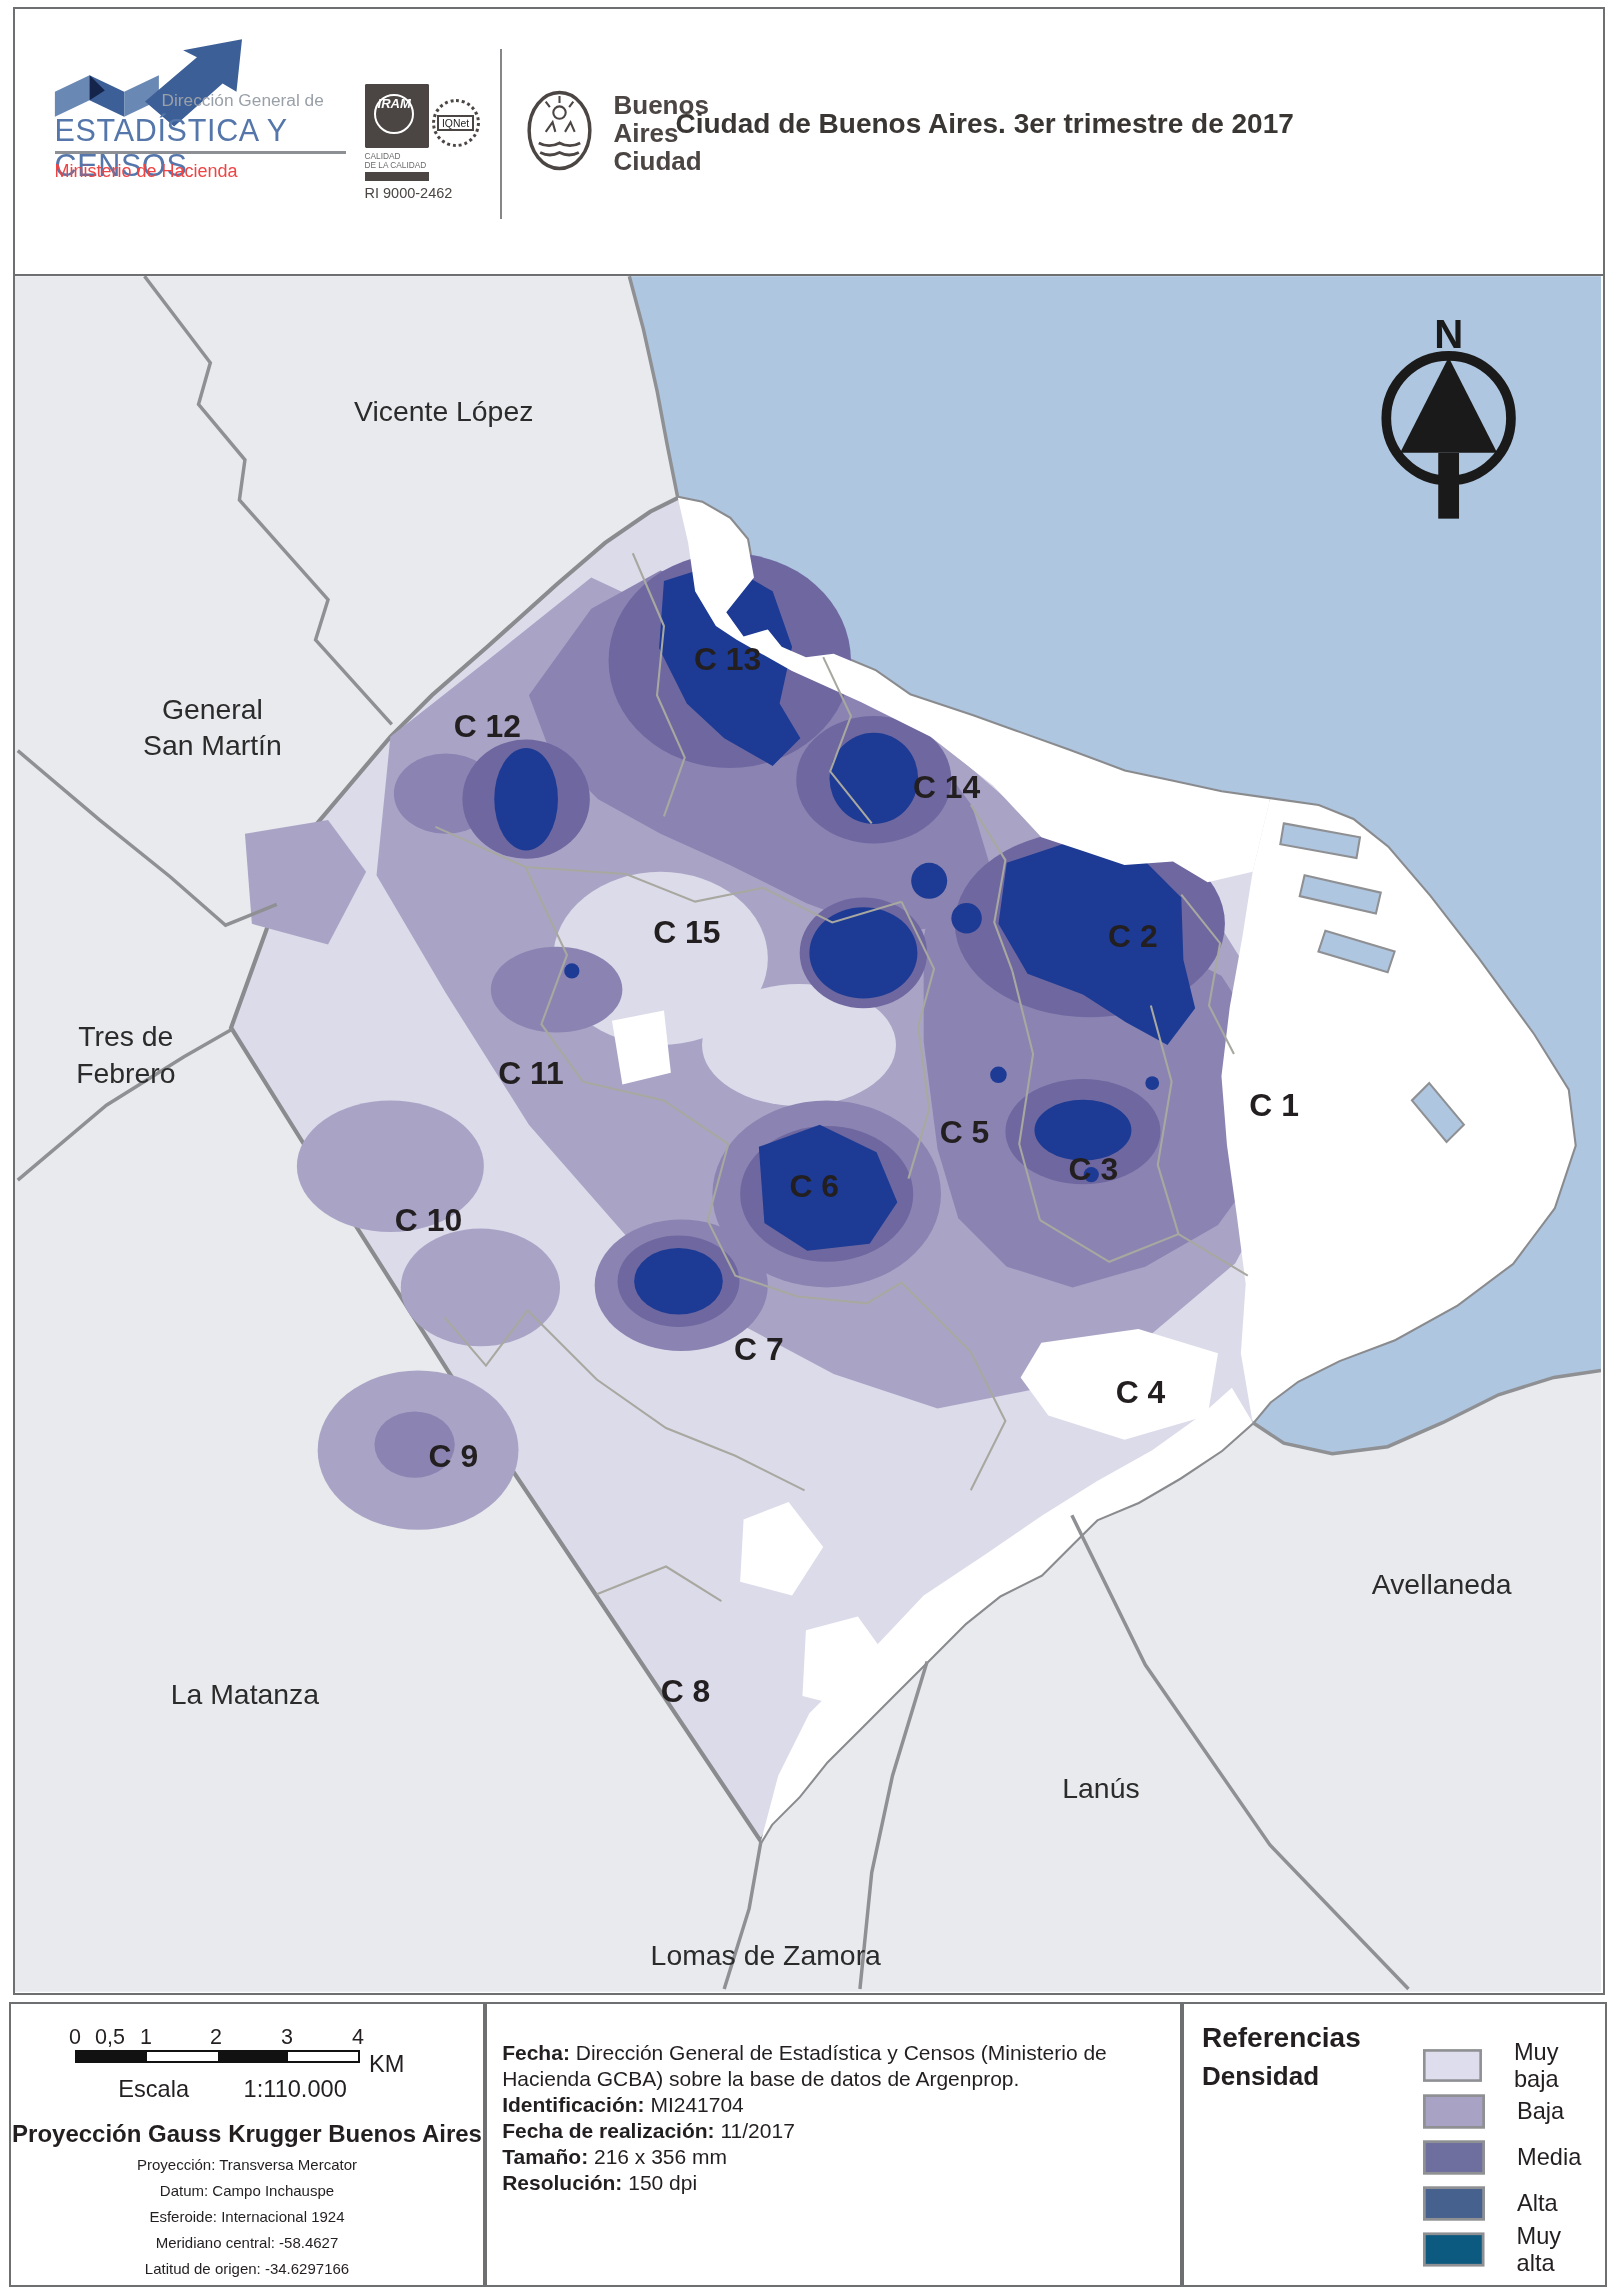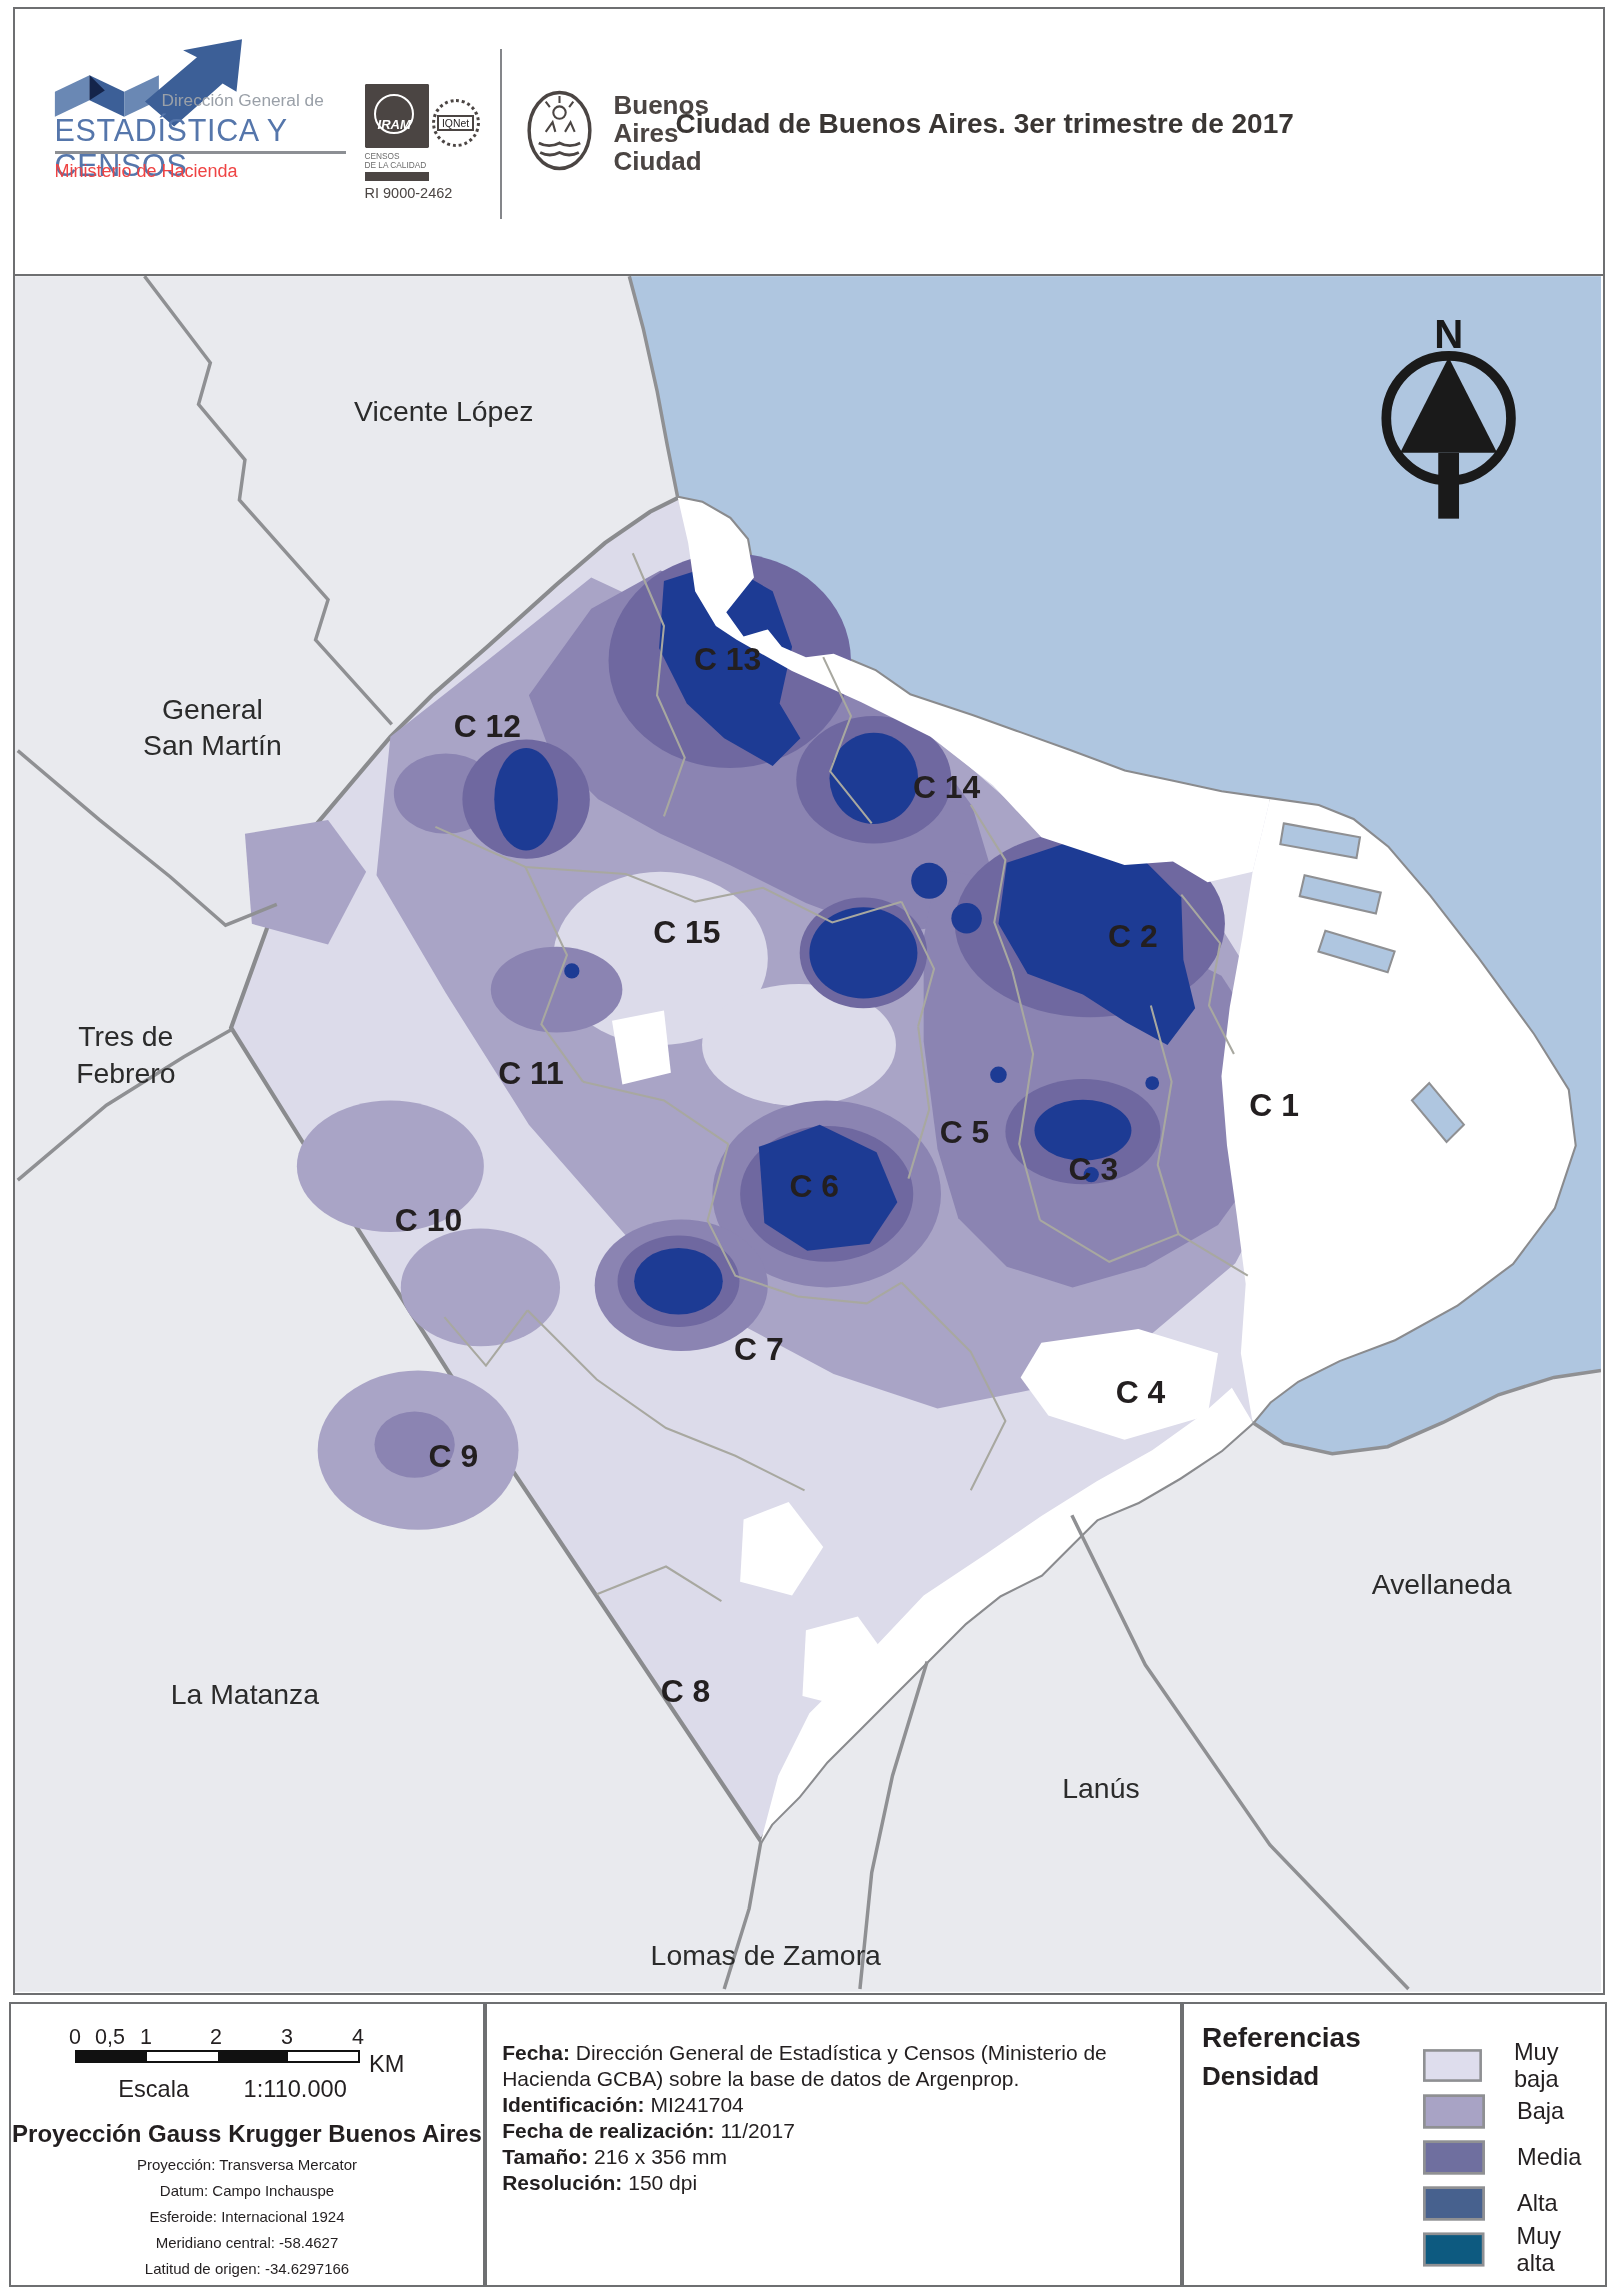--- a/index.html
+++ b/index.html
@@ -11,21 +11,21 @@
   
   #header { left:12.5px; top:7px; width:1592px; height:305px; }
   .org-logo { position:absolute; left:26px; top:26px; width:305px; }
   .org-line1 { position:absolute; left:121px; top:55px; font-size:17.3px; color:#9aa0a8; }
   .org-line2 { position:absolute; left:14px; top:78px; font-size:30.5px; color:#5576ab; letter-spacing:0.7px; }
   .org-rule  { position:absolute; left:14px; top:116px; width:291px; height:2.8px; background:#8c8f94; }
   .org-line3 { position:absolute; left:14px; top:126px; font-size:18px; color:#ef4444; }
   .iram { position:absolute; left:350px; top:75px; width:69px; }
   .iram-square { width:64px; height:64px; background:#4b4543; border-radius:1.4px; position:relative; }
   .iram-ring { position:absolute; left:9.7px; top:9.7px; width:40px; height:40px; border:2.8px solid #fff; border-radius:50%;
-               display:flex; align-items:flex-end; justify-content:center; }
+               display:flex; align-items:flex-start; justify-content:center; }
   .iram-name { color:#fff; font-size:13px; font-weight:bold; font-style:italic; }
   .iram-sub { font-size:8.3px; color:#6b6b6b; line-height:9px; margin-top:3.5px; }
   .iram-bar { width:64px; height:8.3px; background:#4b4543; margin-top:2.8px; }
   .iram-cert { font-size:14.5px; color:#4b4543; margin-top:4.2px; white-space:nowrap; }
   .iqnet { position:absolute; left:417px; top:90px; width:48px; height:48px; border:3.5px dotted #4b4543;
            border-radius:50%; display:flex; align-items:center; justify-content:center; }
   .iqnet-inner { border:2.1px solid #4b4543; font-size:10.4px; padding:0.7px 2.8px; background:#fff; }
   .hdr-divider { position:absolute; left:485px; top:40px; width:2.1px; height:170px; background:#84868a; }
   .ba-seal { position:absolute; left:510px; top:80px; }
   .ba-text { position:absolute; left:587px; top:82px; font-size:26px; line-height:28px; font-weight:bold; color:#4b4543;margin-left:12px; }
@@ -82,21 +82,21 @@
     <div class="org-line3">Ministerio de Hacienda</div>
   </div>
 
   <div class="iram">
     <div class="iram-square">
       <div class="iram-ring">
           <span class="iram-name">IRAM</span>
         </div>
     </div>
     <div class="iram-sub">
-      <div>CENSOS</div>
+      <div>CALIDAD</div>
       <div>DE LA CALIDAD</div>
     </div>
     <div class="iram-bar"></div>
     <div class="iram-cert">RI 9000-2462</div>
   </div>
 
   <div class="iqnet">
     <span class="iqnet-inner">IQNet</span>
   </div>
 

